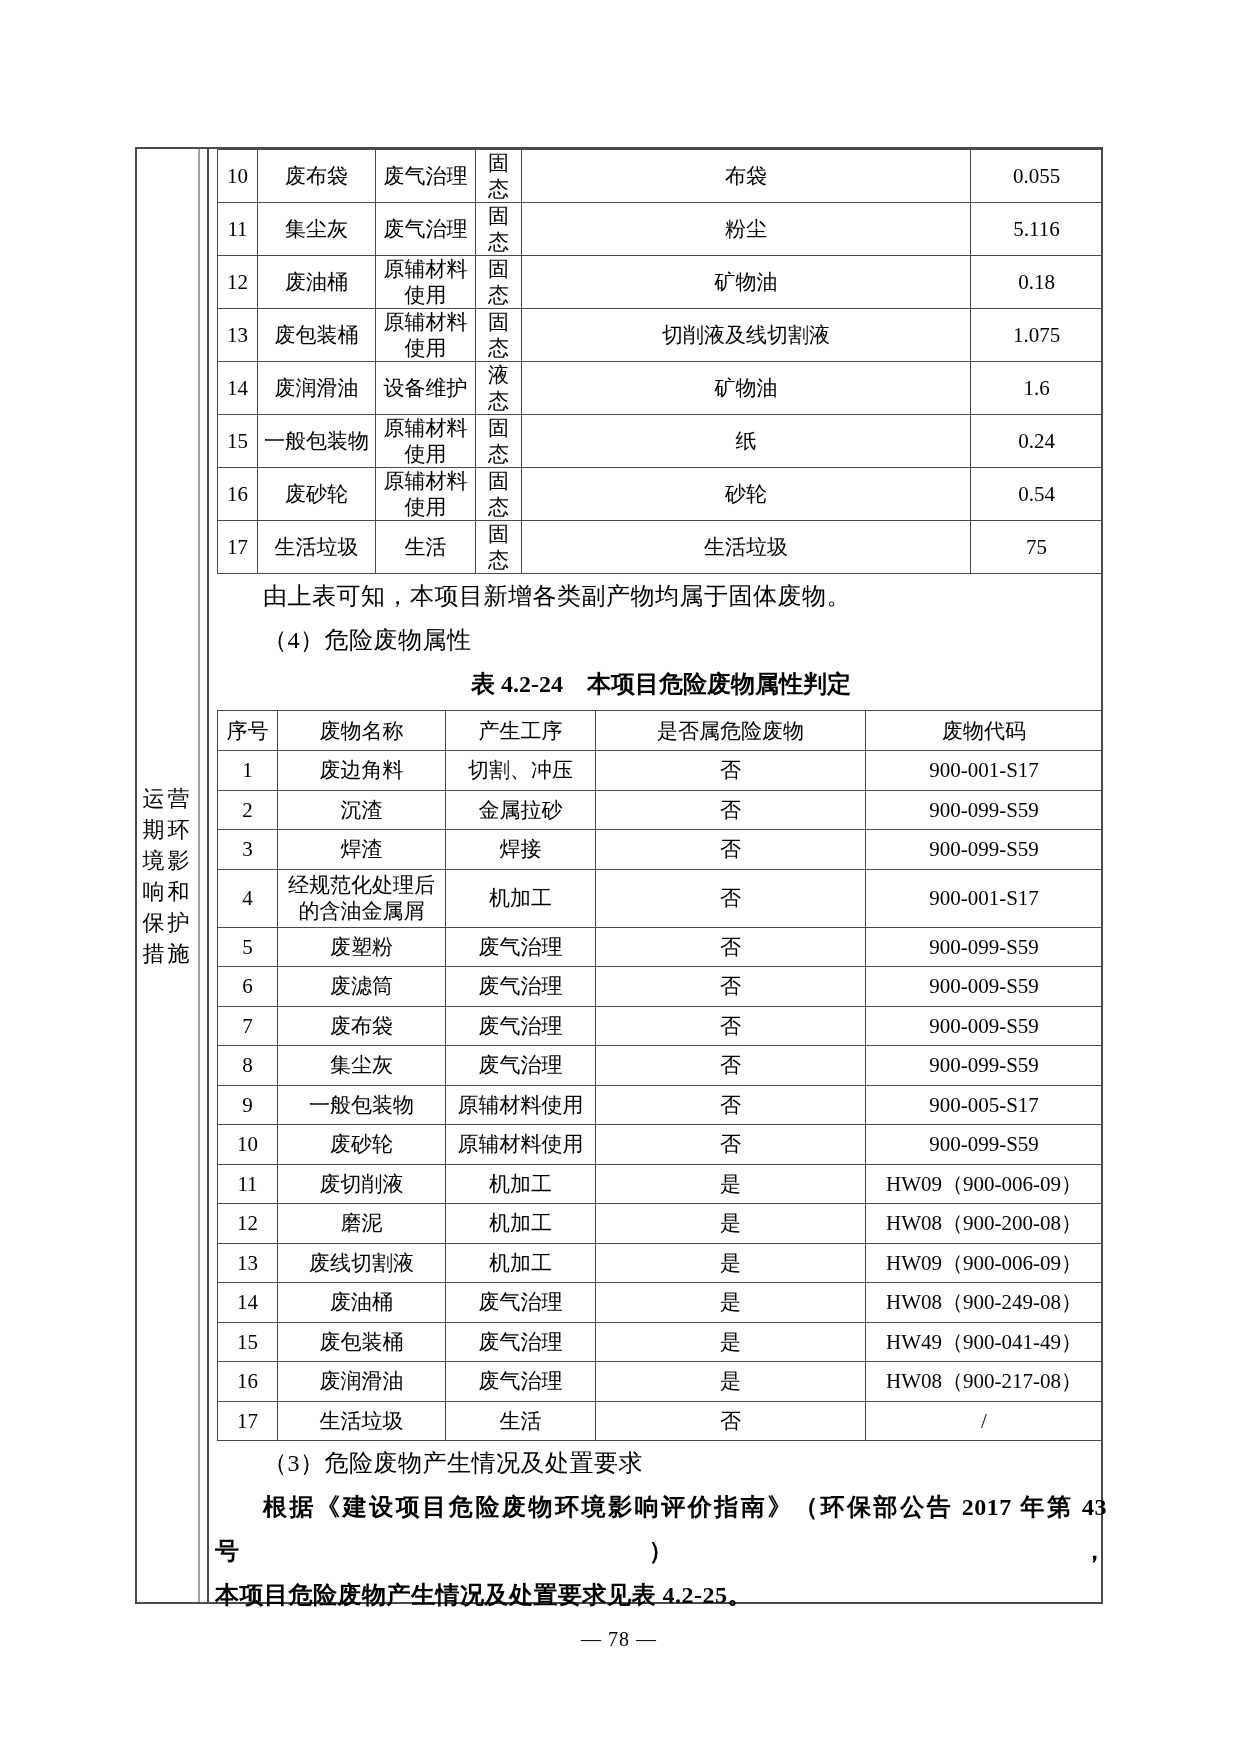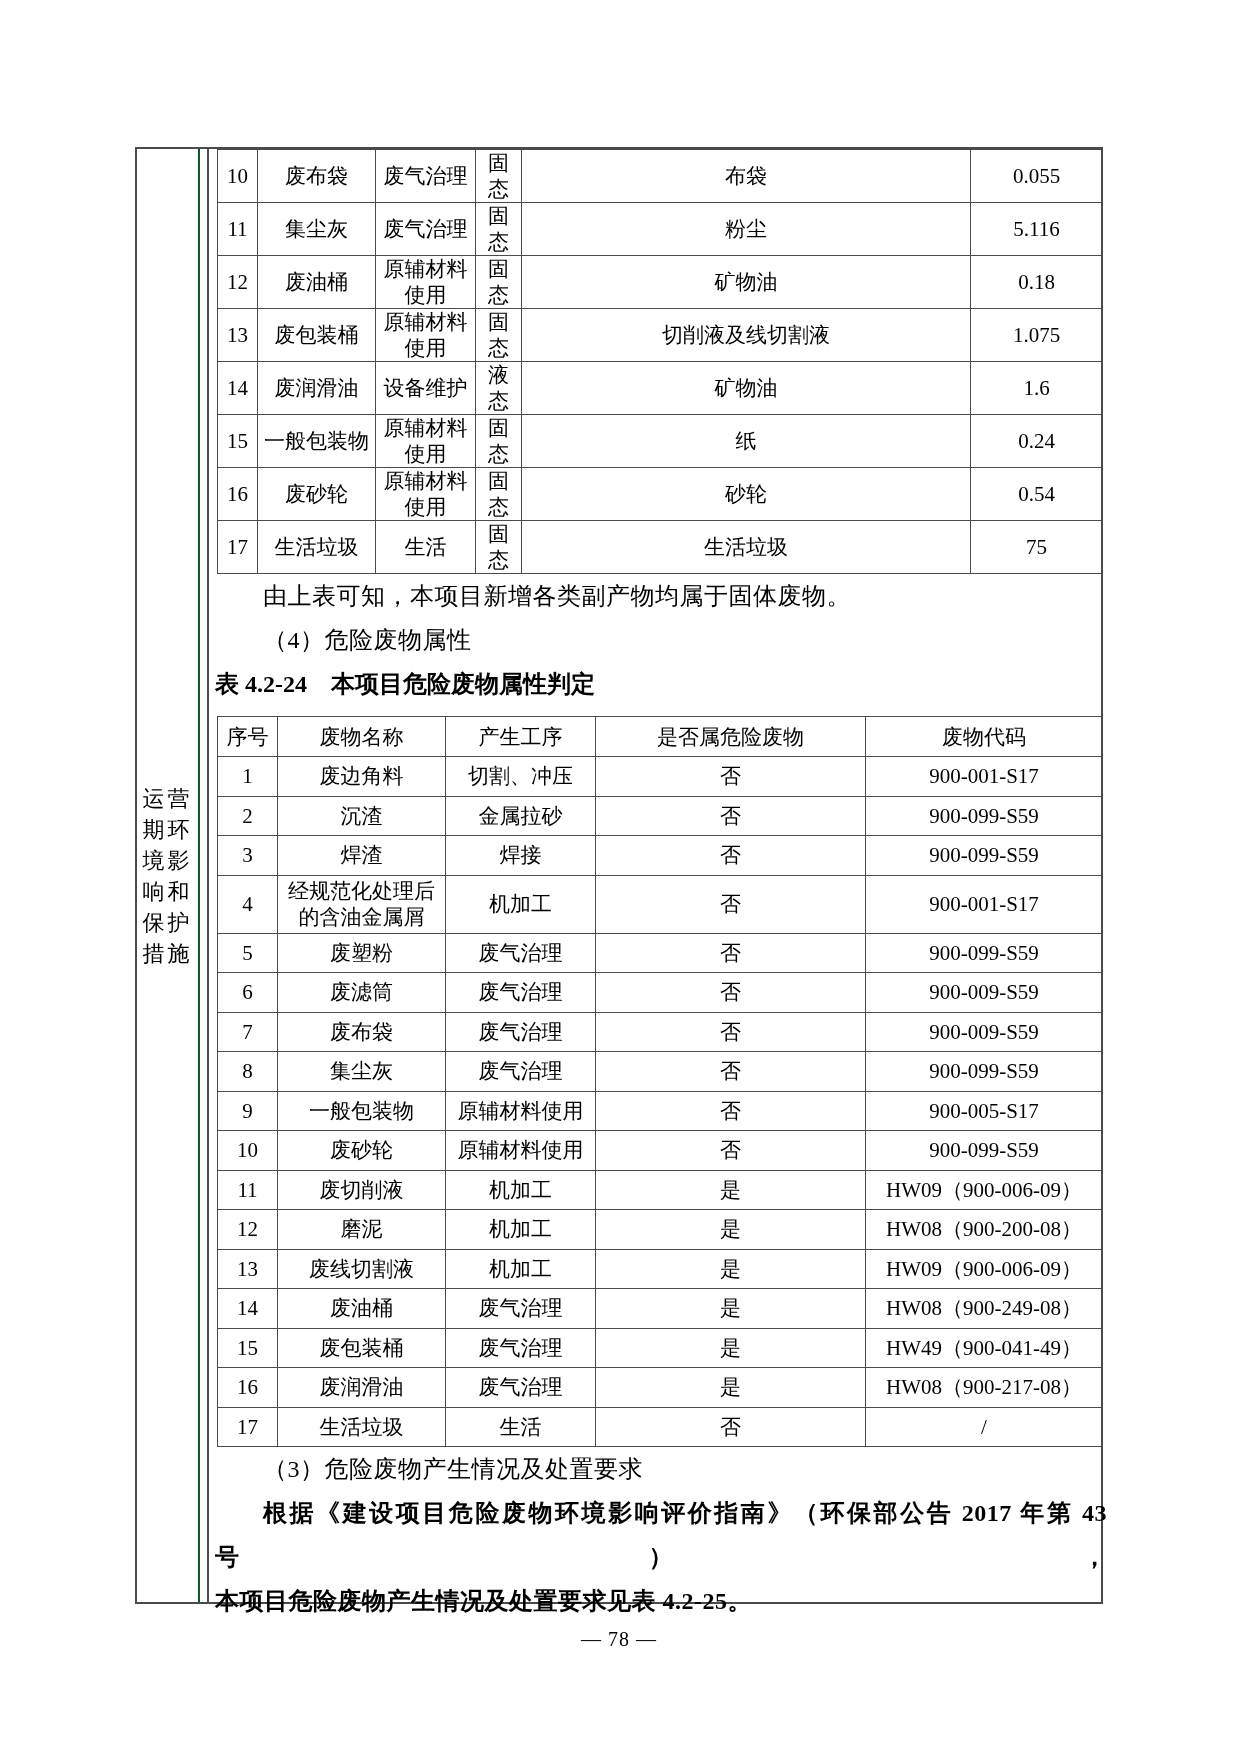--- a/index.html
+++ b/index.html
@@ -5,21 +5,21 @@
   html,body{margin:0;padding:0;background:#ffffff;}
   body{
     width:1241px;height:1755px;position:relative;overflow:hidden;
     font-family:"Liberation Serif","DejaVu Serif",serif;color:#000;
   }
   .page-frame{
     position:absolute;left:135px;top:147px;width:968px;height:1457px;
     border:2px solid #4a4a4a;display:flex;box-sizing:border-box;background:#fff;
   }
   .sidebar-cell{
-    width:63px;border-right:2px solid #14532d;box-sizing:border-box;
+    width:63px;border-right:2px solid #a3a3a3;box-sizing:border-box;
     display:flex;align-items:center;justify-content:center;flex:0 0 auto;
   }
   .sidebar-text{
     width:53px;font-size:22px;line-height:31px;letter-spacing:3px;
     word-break:break-all;text-align:center;
   }
   .gap-col{width:9px;border-right:2px solid #4a4a4a;box-sizing:border-box;flex:0 0 auto;}
   .main-cell{flex:1;position:relative;box-sizing:border-box;padding:0 0 0 6px;}
 
   table.doc{border-collapse:collapse;table-layout:fixed;margin-left:2px;}
@@ -34,21 +34,21 @@
   #table-b tr{height:39.5px;}
   #table-b tr.hdr{height:40px;}
 
   .para{
     width:892px;font-size:24px;line-height:44px;text-align:justify;
     letter-spacing:0.5px;margin:0;
   }
   .indent{text-indent:48px;}
   .fill-line{text-align-last:justify;}
   .tbl-title{
-    width:892px;text-align:left;font-weight:bold;font-size:24px;
+    width:892px;text-align:center;font-weight:bold;font-size:24px;
     line-height:40px;margin:0;
   }
   .footer{
     position:absolute;left:135px;top:1628px;width:968px;text-align:center;
     font-size:20px;letter-spacing:1px;
   }
 </style>
 </head>
 <body>
 
@@ -136,21 +136,21 @@
         </tbody>
     </table>
 
     <p class="para indent" style="margin-top:0;">由上表可知，本项目新增各类副产物均属于固体废物。</p>
 
     <p class="para indent">（4）危险废物属性</p>
 
 
     <div class="tbl-title" style="margin-top:2px;">表 4.2-24　本项目危险废物属性判定</div>
 
-    <table class="doc" id="table-b" style="margin-top:12px;border-radius:8px;">
+    <table class="doc" id="table-b" style="margin-top:6px;border-radius:8px;">
       <colgroup>
         <col style="width:60px">
           <col style="width:168px">
           <col style="width:150px">
         <col style="width:270px">
           <col style="width:237px">
       </colgroup>
       <thead>
           <tr class="hdr" id="table-b-head">
             <th>序号</th>

